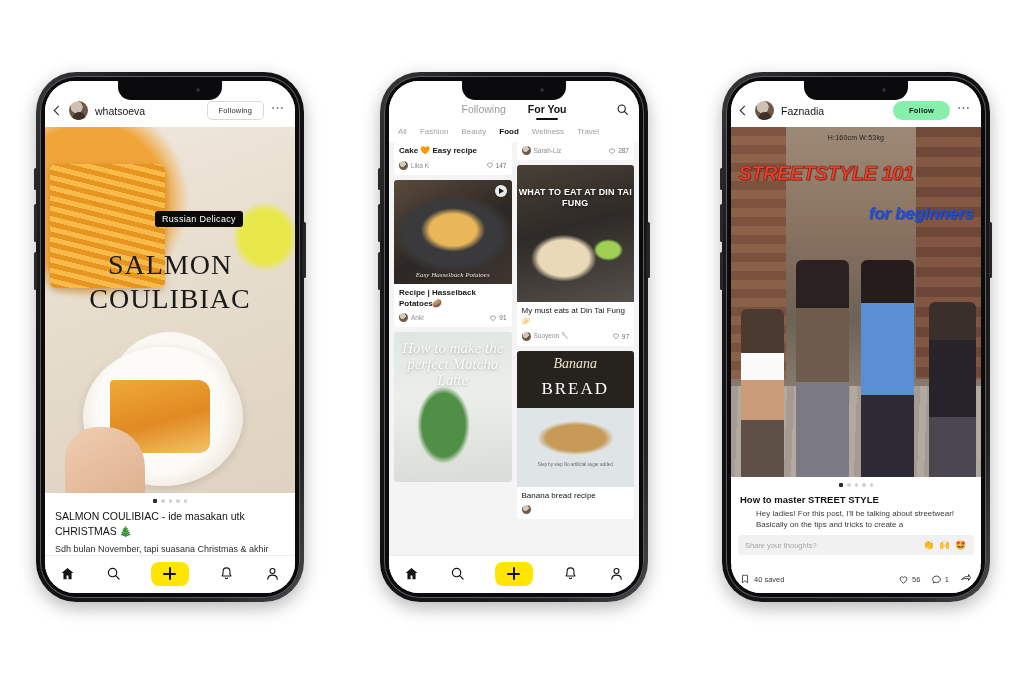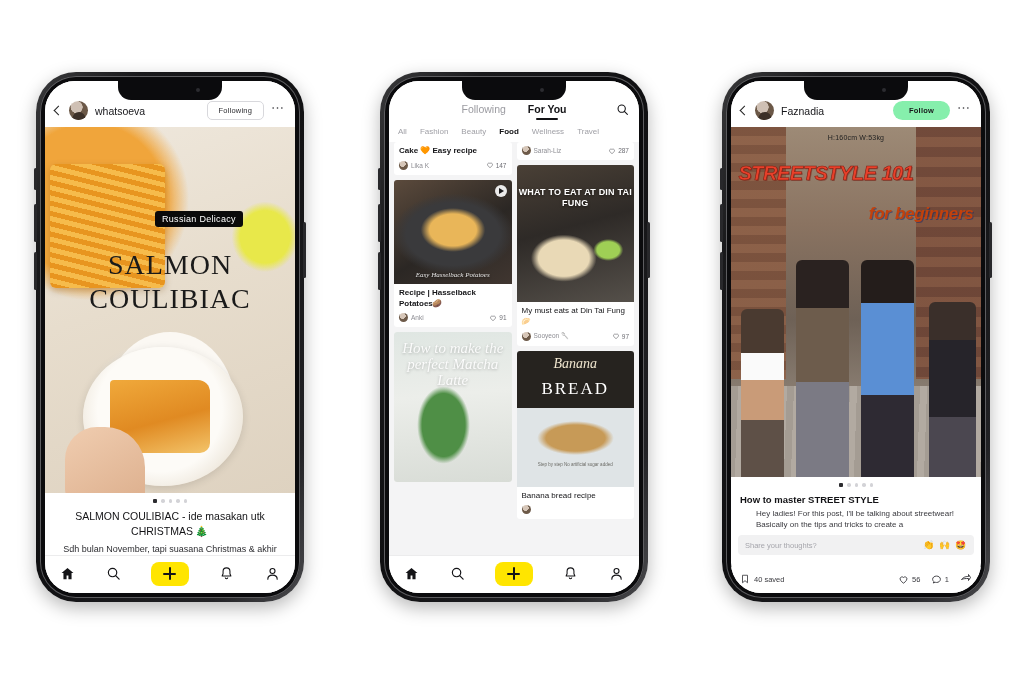--- a/index.html
+++ b/index.html
@@ -149,21 +149,21 @@
   }
 
   .dots-row {
     flex: 0 0 auto;
     display: flex; justify-content: center; align-items: center; gap: 4px;
     padding: 6px 0 4px; background: #fff;
   }
   .dot { width: 3.5px; height: 3.5px; border-radius: 50%; background: #d3d3d7; }
   .dot.active { background: #2c2c30; border-radius: 1px; width: 4px; height: 4px; }
 
-  .caption-wrap { flex: 0 0 auto; background: #fff; padding: 2px 10px 0; overflow: hidden; text-align: center; }
+  .caption-wrap { flex: 0 0 auto; background: #fff; padding: 2px 10px 0; overflow: hidden; }
   .cap-title { font-size: 10.5px; line-height: 1.42; color: #121215; font-weight: 400; }
   .cap-body { font-size: 9px; line-height: 1.35; color: #2d2d31; margin-top: 4px;
               max-height: 12px; overflow: hidden; }
 
   
   .tabbar {
     flex: 0 0 auto;
     display: flex; align-items: center; justify-content: space-around;
     height: 38px; background: #fff; border-top: 1px solid #ececed;
     padding-bottom: 2px;
@@ -310,21 +310,21 @@
   .ss-101 {
     position: absolute; left: 3%; top: 10%; z-index: 9;
     font-size: 20px; font-weight: 700; font-style: italic;
     color: #e8402a; letter-spacing: -.5px;
     -webkit-text-stroke: .6px #7e1c10;
     text-shadow: 1px 1px 0 rgba(120,25,15,.45);
   }
   .ss-beg {
     position: absolute; right: 3%; top: 22%; z-index: 9;
     font-size: 17px; font-weight: 700; font-style: italic;
-    color: #c2410c; letter-spacing: -.3px;
+    color: #1d4ed8; letter-spacing: -.3px;
     text-shadow: 1px 1px 0 rgba(20,40,110,.5);
   }
   .p3-caption { flex: 0 0 auto; padding: 3px 9px 0; background: #fff; }
   .p3-title { font-size: 9.5px; font-weight: 700; color: #121215; }
   .p3-body { font-size: 8px; line-height: 1.4; color: #3a3a3f; margin-top: 3px;
              max-height: 22px; overflow: hidden; margin-left: 16px; }
   .comment-bar {
     flex: 0 0 auto; display: flex; align-items: center;
     margin: 5px 7px 12px; background: #f1f1f2; border-radius: 4px;
     padding: 5px 7px;

